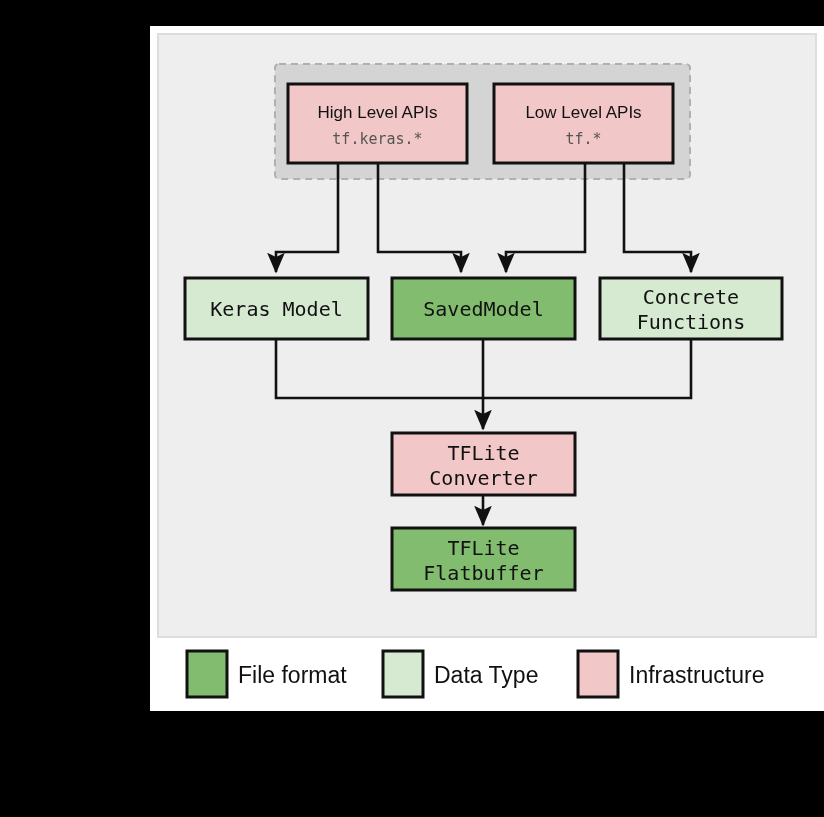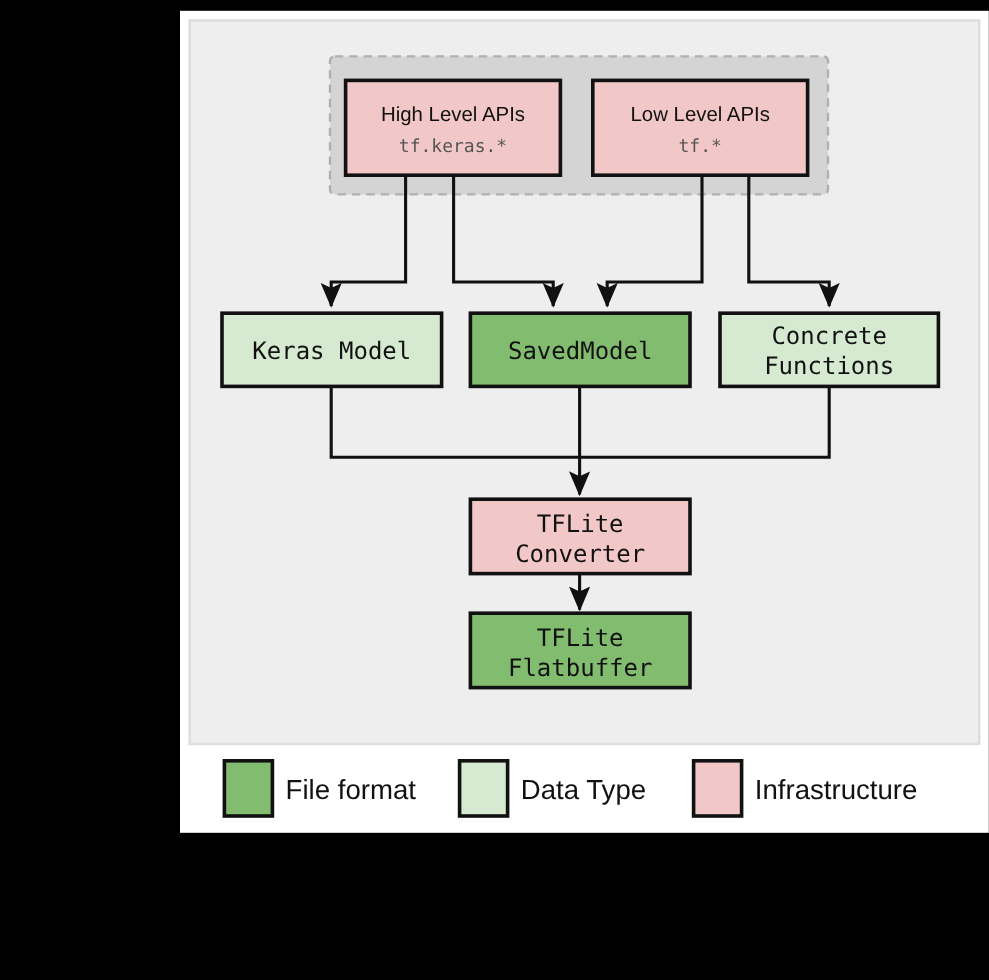--- a/index.html
+++ b/index.html
@@ -15,21 +15,21 @@
   }
   #stage {
     position: relative;
     width: 824px;
     height: 817px;
     background: #000000;
   }
   #card {
     position: absolute;
     left: 150px;
-    top: 9px;
+    top: 26px;
     width: 674px;
     height: 685px;
     background: #ffffff;
   }
   #diagram-svg {
     position: absolute;
     left: 0;
     top: 0;
   }
   .box-label {

